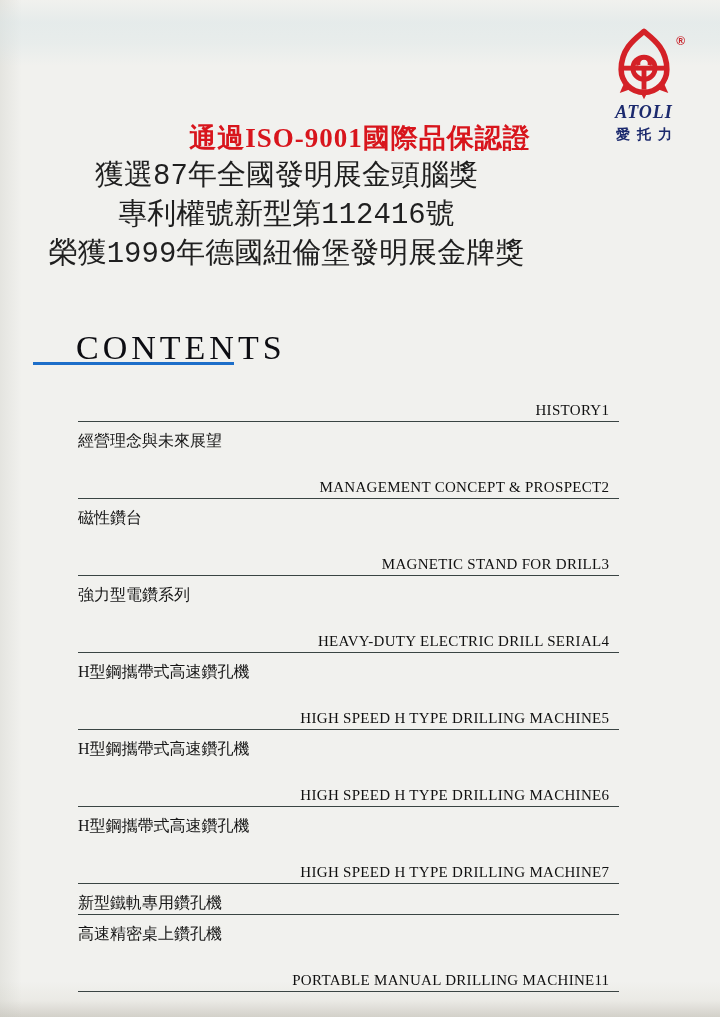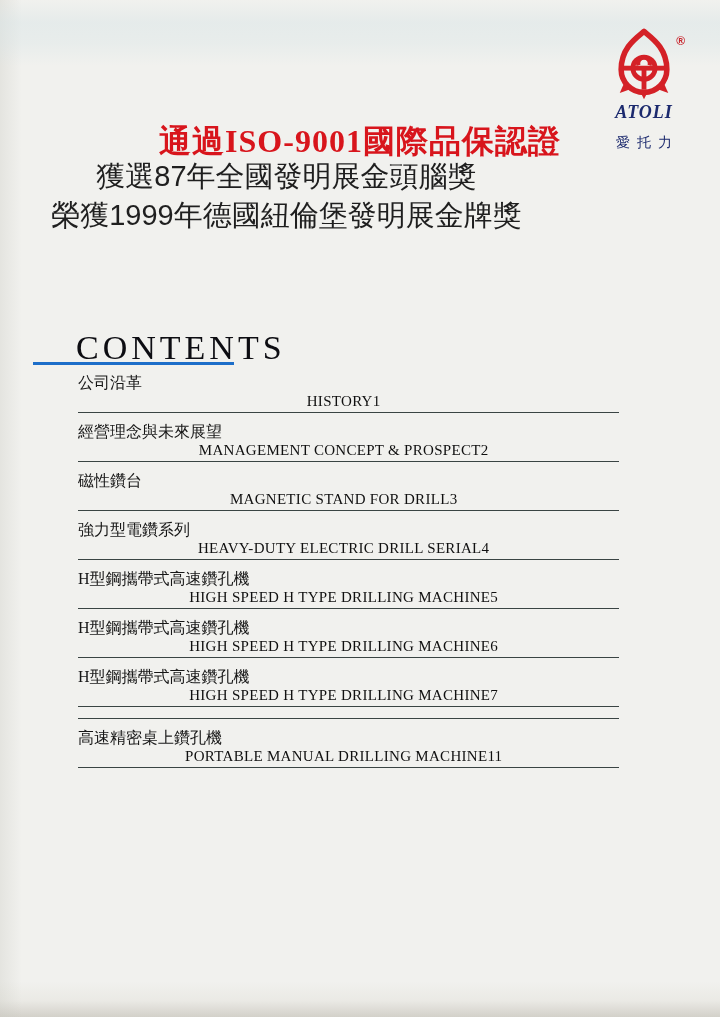--- a/index.html
+++ b/index.html
@@ -36,46 +36,46 @@
   }
   .brand {
     margin-top: -2px;
     font-size: 18px;
     font-weight: bold;
     letter-spacing: 1px;
     color: #1c2a6e;
     font-style: italic;
   }
   .brand-zh {
-    margin-top: 11px;
+    margin-top: 3px;
     font-family: "Liberation Sans", "DejaVu Sans", sans-serif;
     font-size: 14px;
-    font-weight: normal;
+    font-weight: bold;
     letter-spacing: 7px;
     padding-left: 7px;
     color: #1c2a6e;
   }
 
   
   .cert {
     position: absolute;
     left: 0; top: 120px;
     width: 720px;
     text-align: center;
-    font-size: 32px;
+    font-size: 27px;
     font-weight: bold;
     letter-spacing: 1px;
     color: #d8151c;
   }
   .awards {
     position: absolute;
     left: 0; top: 157px;
     width: 573px;
     text-align: center;
-    font-family: Liberation Sans, sans-serif;
+    font-family: Liberation Mono, monospace;
     font-size: 29px;
     line-height: 39px;
     color: #1f1f1f;
   }
 
   
   .contents-head {
     position: absolute;
     left: 76px; top: 329px;
     font-size: 34px;
@@ -100,22 +100,23 @@
     border-bottom: 1.5px solid #3a4443;
     margin-bottom: 9px;
   }
   .toc-zh {
     font-size: 16px;
     line-height: 19px;
     color: #161616;
   }
   .toc-en-row {
     display: flex;
-    justify-content: center;
+    justify-content: flex-end;
     align-items: baseline;
+    margin-top: 28px;
   }
   .toc-en {
     font-size: 15px;
     line-height: 18px;
     letter-spacing: 0.3px;
     color: #101010;
   }
   .toc-page {
     font-size: 15px;
     line-height: 18px;
@@ -148,30 +149,30 @@
       </svg>
       <span class="reg">®</span>
     </span>
     <div class="brand">ATOLI</div>
     <div class="brand-zh">愛托力</div>
   </div>
 
   <div class="cert">通過ISO-9001國際品保認證</div>
   <div class="awards">
     <div>獲選87年全國發明展金頭腦獎</div>
+    <div>專利權號新型第112416號</div>
     <div>榮獲1999年德國紐倫堡發明展金牌獎</div>
   </div>
 
   <div class="contents-head">CONTENTS</div>
   <div class="contents-underline"></div>
 
   <div class="toc">
 
     <div class="toc-entry">
-      <div class="toc-zh">公司沿革</div>
       <div class="toc-en-row">
         <span class="toc-en">HISTORY</span>
         <span class="toc-page">1</span>
       </div>
     </div>
 
     <div class="toc-entry">
       <div class="toc-zh">經營理念與未來展望</div>
       <div class="toc-en-row">
         <span class="toc-en">MANAGEMENT CONCEPT &amp; PROSPECT</span>
@@ -213,20 +214,21 @@
 
     <div class="toc-entry">
       <div class="toc-zh">H型鋼攜帶式高速鑽孔機</div>
       <div class="toc-en-row">
         <span class="toc-en">HIGH SPEED H TYPE DRILLING MACHINE</span>
         <span class="toc-page">7</span>
       </div>
     </div>
 
     <div class="toc-entry">
+      <div class="toc-zh">新型鐵軌專用鑽孔機</div>
     </div>
 
 
     <div class="toc-entry">
       <div class="toc-zh">高速精密桌上鑽孔機</div>
       <div class="toc-en-row">
         <span class="toc-en">PORTABLE MANUAL DRILLING MACHINE</span>
         <span class="toc-page">11</span>
       </div>
     </div>

